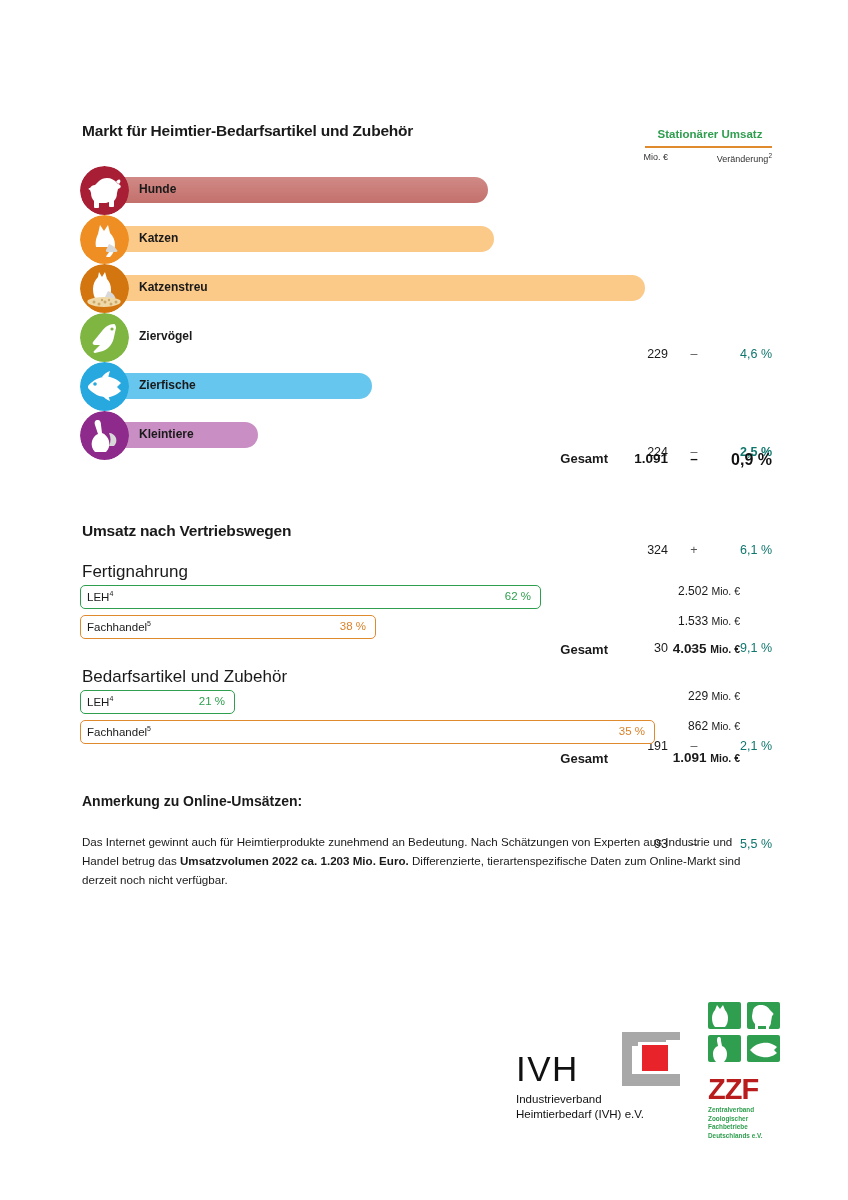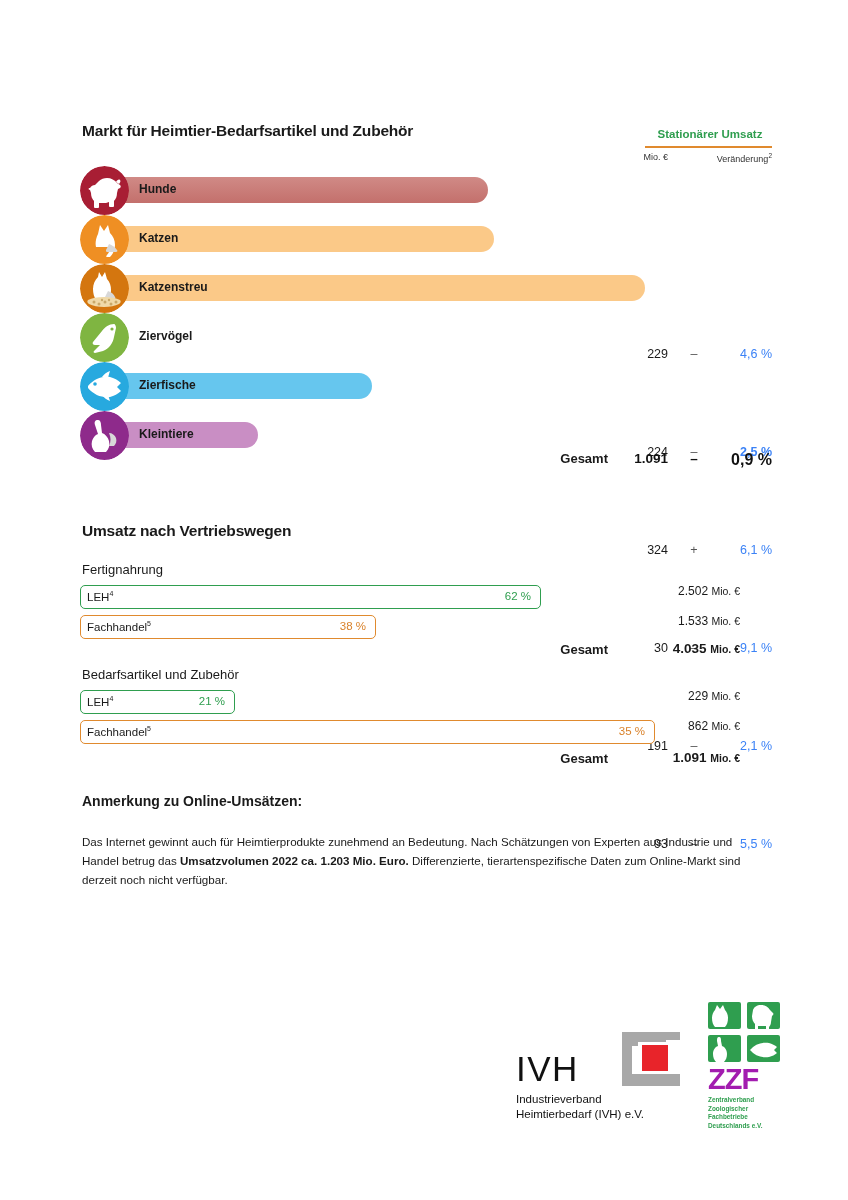--- a/index.html
+++ b/index.html
@@ -55,39 +55,39 @@
   .val-mio{
     position:absolute;width:52px;text-align:right;left:616px;
     font-size:12.5px;color:#1a1a1a;white-space:nowrap;
   }
   .val-sign{
     position:absolute;left:688px;width:12px;text-align:center;
     font-size:12.5px;color:#555;
   }
   .val-pct{
     position:absolute;left:706px;width:66px;text-align:right;
-    font-size:12.5px;color:#3b82f6;white-space:nowrap;
+    font-size:12.5px;color:#0f766e;white-space:nowrap;
   }
   .total-row{position:absolute;left:0;top:451px;height:22px;}
   .total-label{
     position:absolute;left:480px;width:128px;text-align:right;top:0;
     font-size:13px;font-weight:700;color:#1a1a1a;
   }
   .total-row .val-mio{font-weight:700;font-size:13.5px;top:0;color:#111;}
   .total-row .val-sign{font-weight:700;font-size:13.5px;top:0;color:#111;}
   .total-row .val-pct{font-weight:700;font-size:16px;top:0;color:#111;}
 
   
   .title2{
     position:absolute;left:82px;top:522px;
     font-size:15.5px;font-weight:700;letter-spacing:-0.2px;color:#1a1a1a;
     white-space:nowrap;
   }
   .grp-label{
-    position:absolute;left:82px;font-size:13px;color:#1a1a1a;white-space:nowrap;
+    position:absolute;left:82px;font-size:17px;color:#1a1a1a;white-space:nowrap;
   }
   .pbox{
     position:absolute;left:80px;height:24px;border-radius:5px;
     border:1.4px solid #2f9e4f;background:#ffffff;box-sizing:border-box;
   }
   .pbox.orange{border-color:#e08a2e;}
   .pbox-label{
     position:absolute;left:87px;font-size:11.5px;color:#1a1a1a;white-space:nowrap;
   }
   .pbox-label sup{font-size:7px;}
@@ -126,22 +126,22 @@
   .ivh-sub{
     position:absolute;left:516px;top:1092px;width:200px;
     font-size:11.5px;line-height:15px;color:#111;white-space:nowrap;
   }
   .ivh-mark{position:absolute;left:620px;top:1030px;width:62px;height:58px;}
 
   .zzf-wrap{position:absolute;left:708px;top:1002px;width:76px;}
   .zzf-grid{position:relative;width:72px;height:60px;}
   .zzf-tile{position:absolute;width:33px;height:27px;background:#2f9e4f;border-radius:2px;overflow:hidden;}
   .zzf-word{
-    font-size:29px;font-weight:700;letter-spacing:-1px;color:#a21caf;
-    line-height:30px;margin-top:2px;
+    font-size:29px;font-weight:700;letter-spacing:-1px;color:#b91c1c;
+    line-height:30px;margin-top:12px;
   }
   .zzf-sub{
     margin-top:2px;font-size:6.4px;line-height:8.6px;font-weight:700;color:#2f9e4f;
     white-space:nowrap;
   }
 </style>
 </head>
 <body>
 
 <div class="page">

